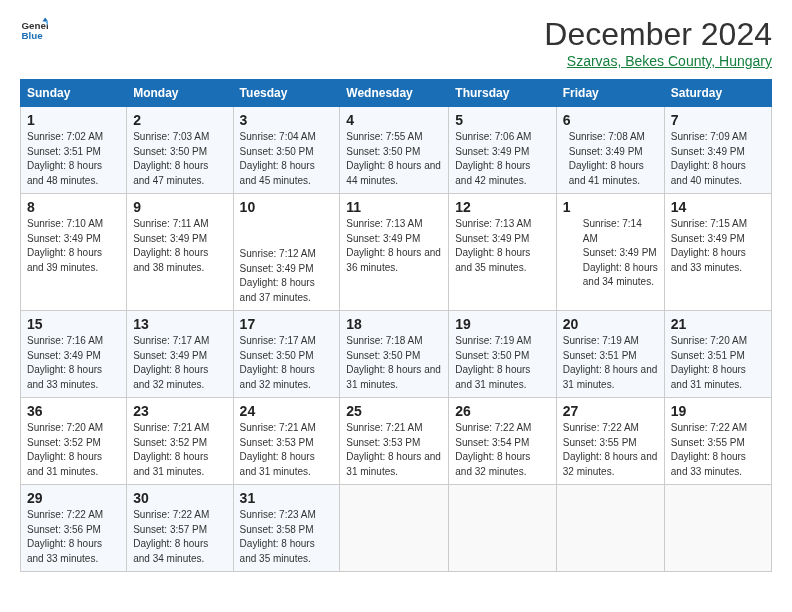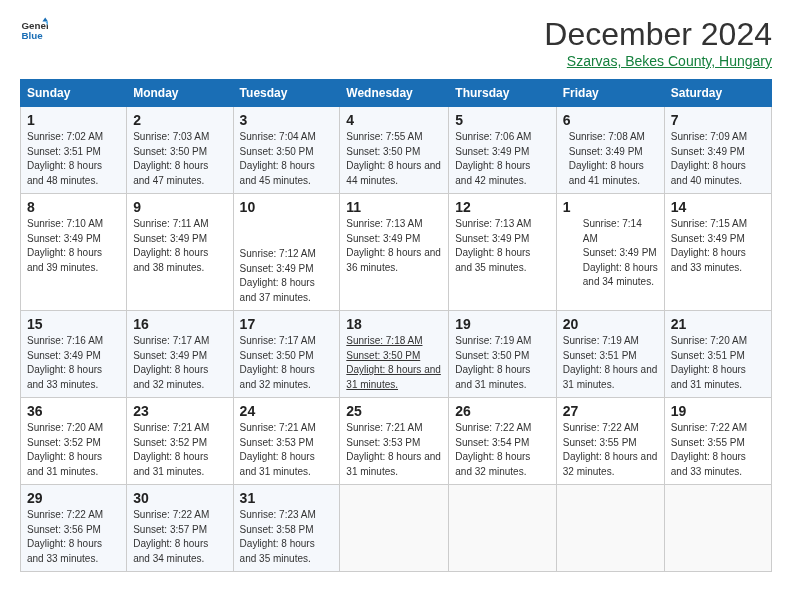--- a/index.html
+++ b/index.html
@@ -202,34 +202,34 @@
         </td>
       </tr>
       <tr>
         <td>
           <span class="day-num">15</span>
           <div class="day-info" style="white-space: pre-line;">Sunrise: 7:16 AM
 Sunset: 3:49 PM
 Daylight: 8 hours and 33 minutes.</div>
         </td>
         <td>
-          <span class="day-num">16</span>
+          <span class="day-num">13</span>
           <div class="day-info" style="white-space: pre-line;">Sunrise: 7:17 AM
 Sunset: 3:49 PM
 Daylight: 8 hours and 32 minutes.</div>
         </td>
         <td>
           <span class="day-num">17</span>
           <div class="day-info" style="white-space: pre-line;">Sunrise: 7:17 AM
 Sunset: 3:50 PM
 Daylight: 8 hours and 32 minutes.</div>
         </td>
         <td>
           <span class="day-num">18</span>
-          <div class="day-info" style="white-space: pre-line; text-decoration: underline;">Sunrise: 7:18 AM
+          <div class="day-info" style="white-space: pre-line;">Sunrise: 7:18 AM
 Sunset: 3:50 PM
 Daylight: 8 hours and 31 minutes.</div>
         </td>
         <td>
           <span class="day-num">19</span>
           <div class="day-info" style="white-space: pre-line;">Sunrise: 7:19 AM
 Sunset: 3:50 PM
 Daylight: 8 hours and 31 minutes.</div>
         </td>
         <td>

